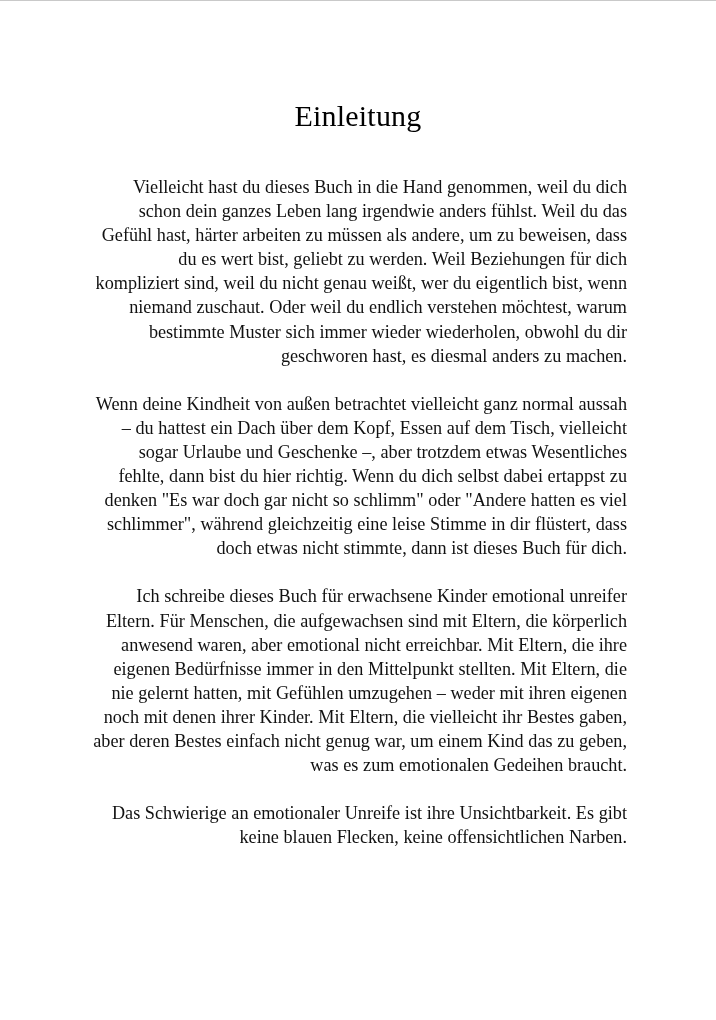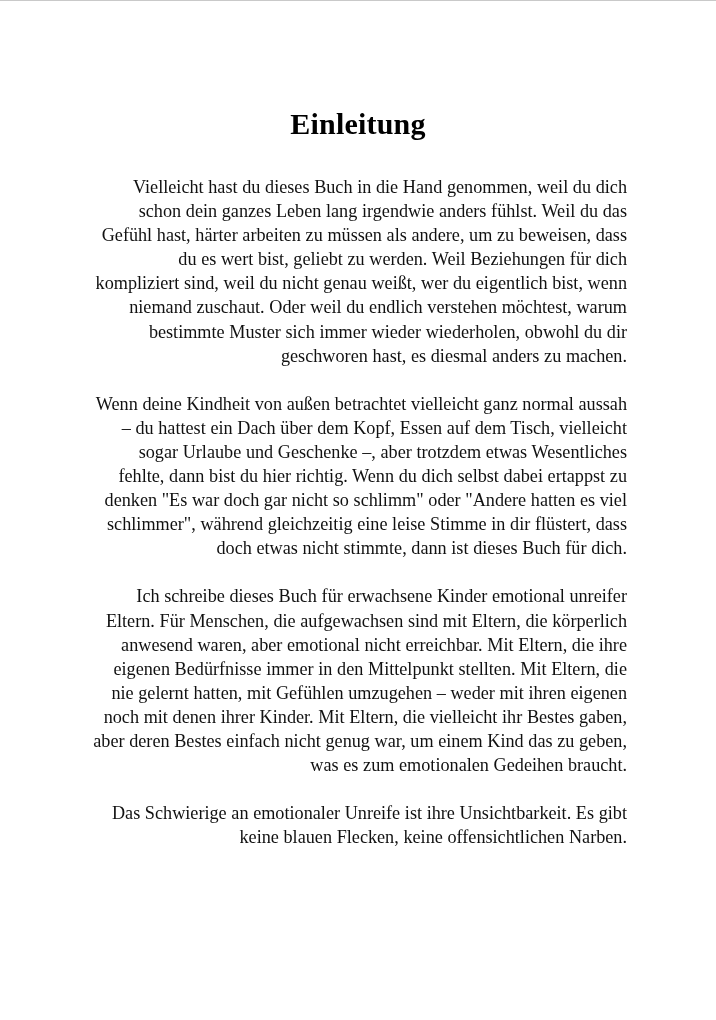--- a/index.html
+++ b/index.html
@@ -21,27 +21,27 @@
     width: 716px;
     height: 1020px;
     background: #ffffff;
     border-top: 1px solid #c9c9c9;
     padding: 0;
   }
   .page-title {
     margin: 0;
     padding: 0;
     position: absolute;
-    top: 104px;
+    top: 96px;
     left: 0;
     width: 716px;
     text-align: center;
     font-size: 30px;
     line-height: 38px;
-    font-weight: 700;
+    font-weight: 400;
     letter-spacing: 0.2px;
     color: #000000;
   }
   .body-block {
     position: absolute;
     top: 174px;
     left: 91px;
     width: 536px;
   }
   .para {

